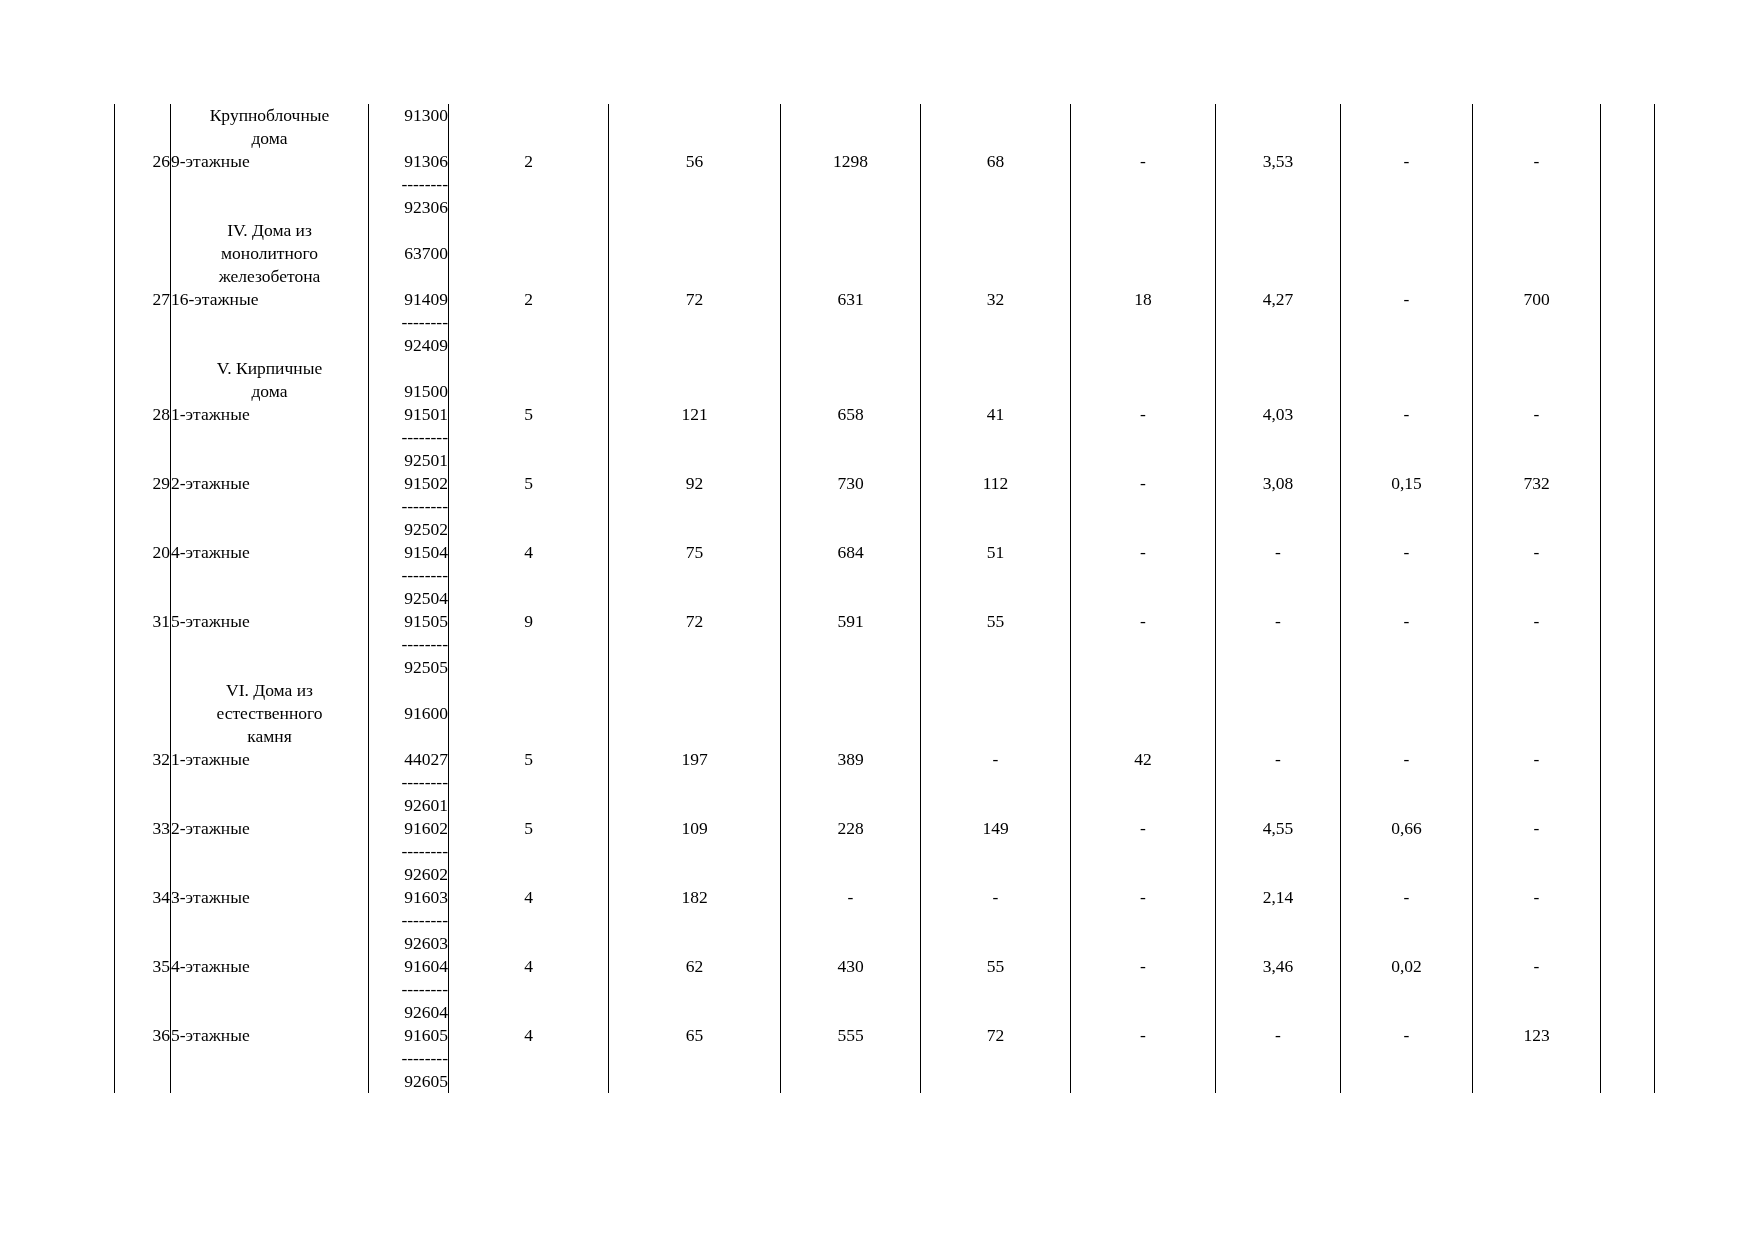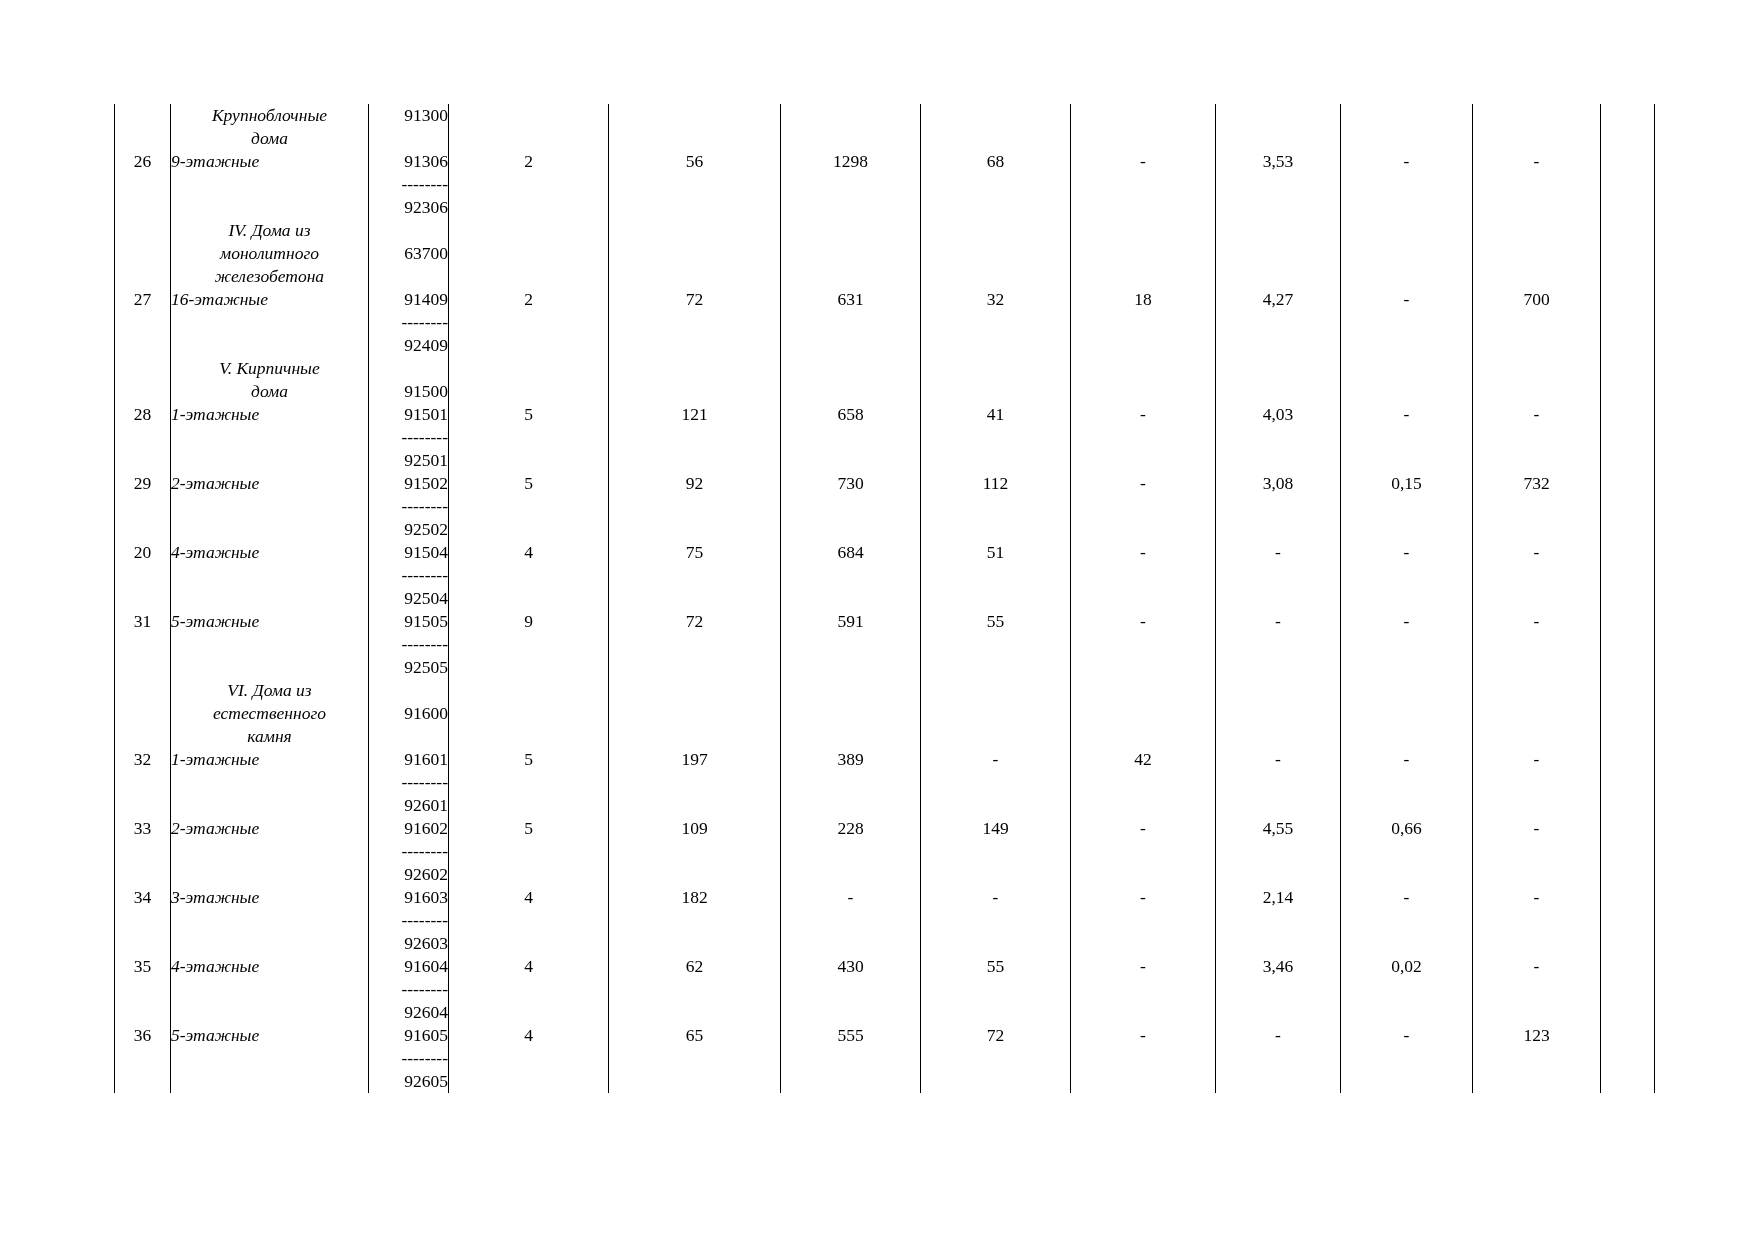--- a/index.html
+++ b/index.html
@@ -47,22 +47,22 @@
   col.c-code   { width: 80px; }
   col.c-v1     { width: 160px; }
   col.c-v2     { width: 172px; }
   col.c-v3     { width: 140px; }
   col.c-v4     { width: 150px; }
   col.c-v5     { width: 145px; }
   col.c-v6     { width: 125px; }
   col.c-v7     { width: 132px; }
   col.c-v8     { width: 128px; }
   col.c-last   { width: 54px; }
-  .num       { text-align: center; }
-  .name      { text-align: left; padding-left: 10px; font-style: italic; }
+  .num       { text-align: right; }
+  .name      { text-align: left; padding-left: 10px; }
   .code      { text-align: right; }
   .val       { text-align: center; }
   .dashes {
     letter-spacing: 0px;
     font-family: "Liberation Serif", serif;
   }
   .grp-title {
     text-align: center;
     line-height: 1.32;
   }
@@ -570,21 +570,21 @@
             <span class="line grp-title">естественного</span>
             <span class="line grp-title">камня</span>
             <span class="line">1-этажные</span>
             <span class="line">&nbsp;</span>
               <span class="line">&nbsp;</span>
           </td>
           <td class="code">
             <span class="line">&nbsp;</span>
             <span class="line">91600</span>
             <span class="line">&nbsp;</span>
-            <span class="line">91601</span>
+            <span class="line">44027</span>
             <span class="line dashes">--------</span>
             <span class="line">92601</span>
           </td>
           <td class="val">
             <span class="line">&nbsp;</span>
               <span class="line">&nbsp;</span>
               <span class="line">&nbsp;</span>
             <span class="line">5</span>
             <span class="line">&nbsp;</span>
               <span class="line">&nbsp;</span>

